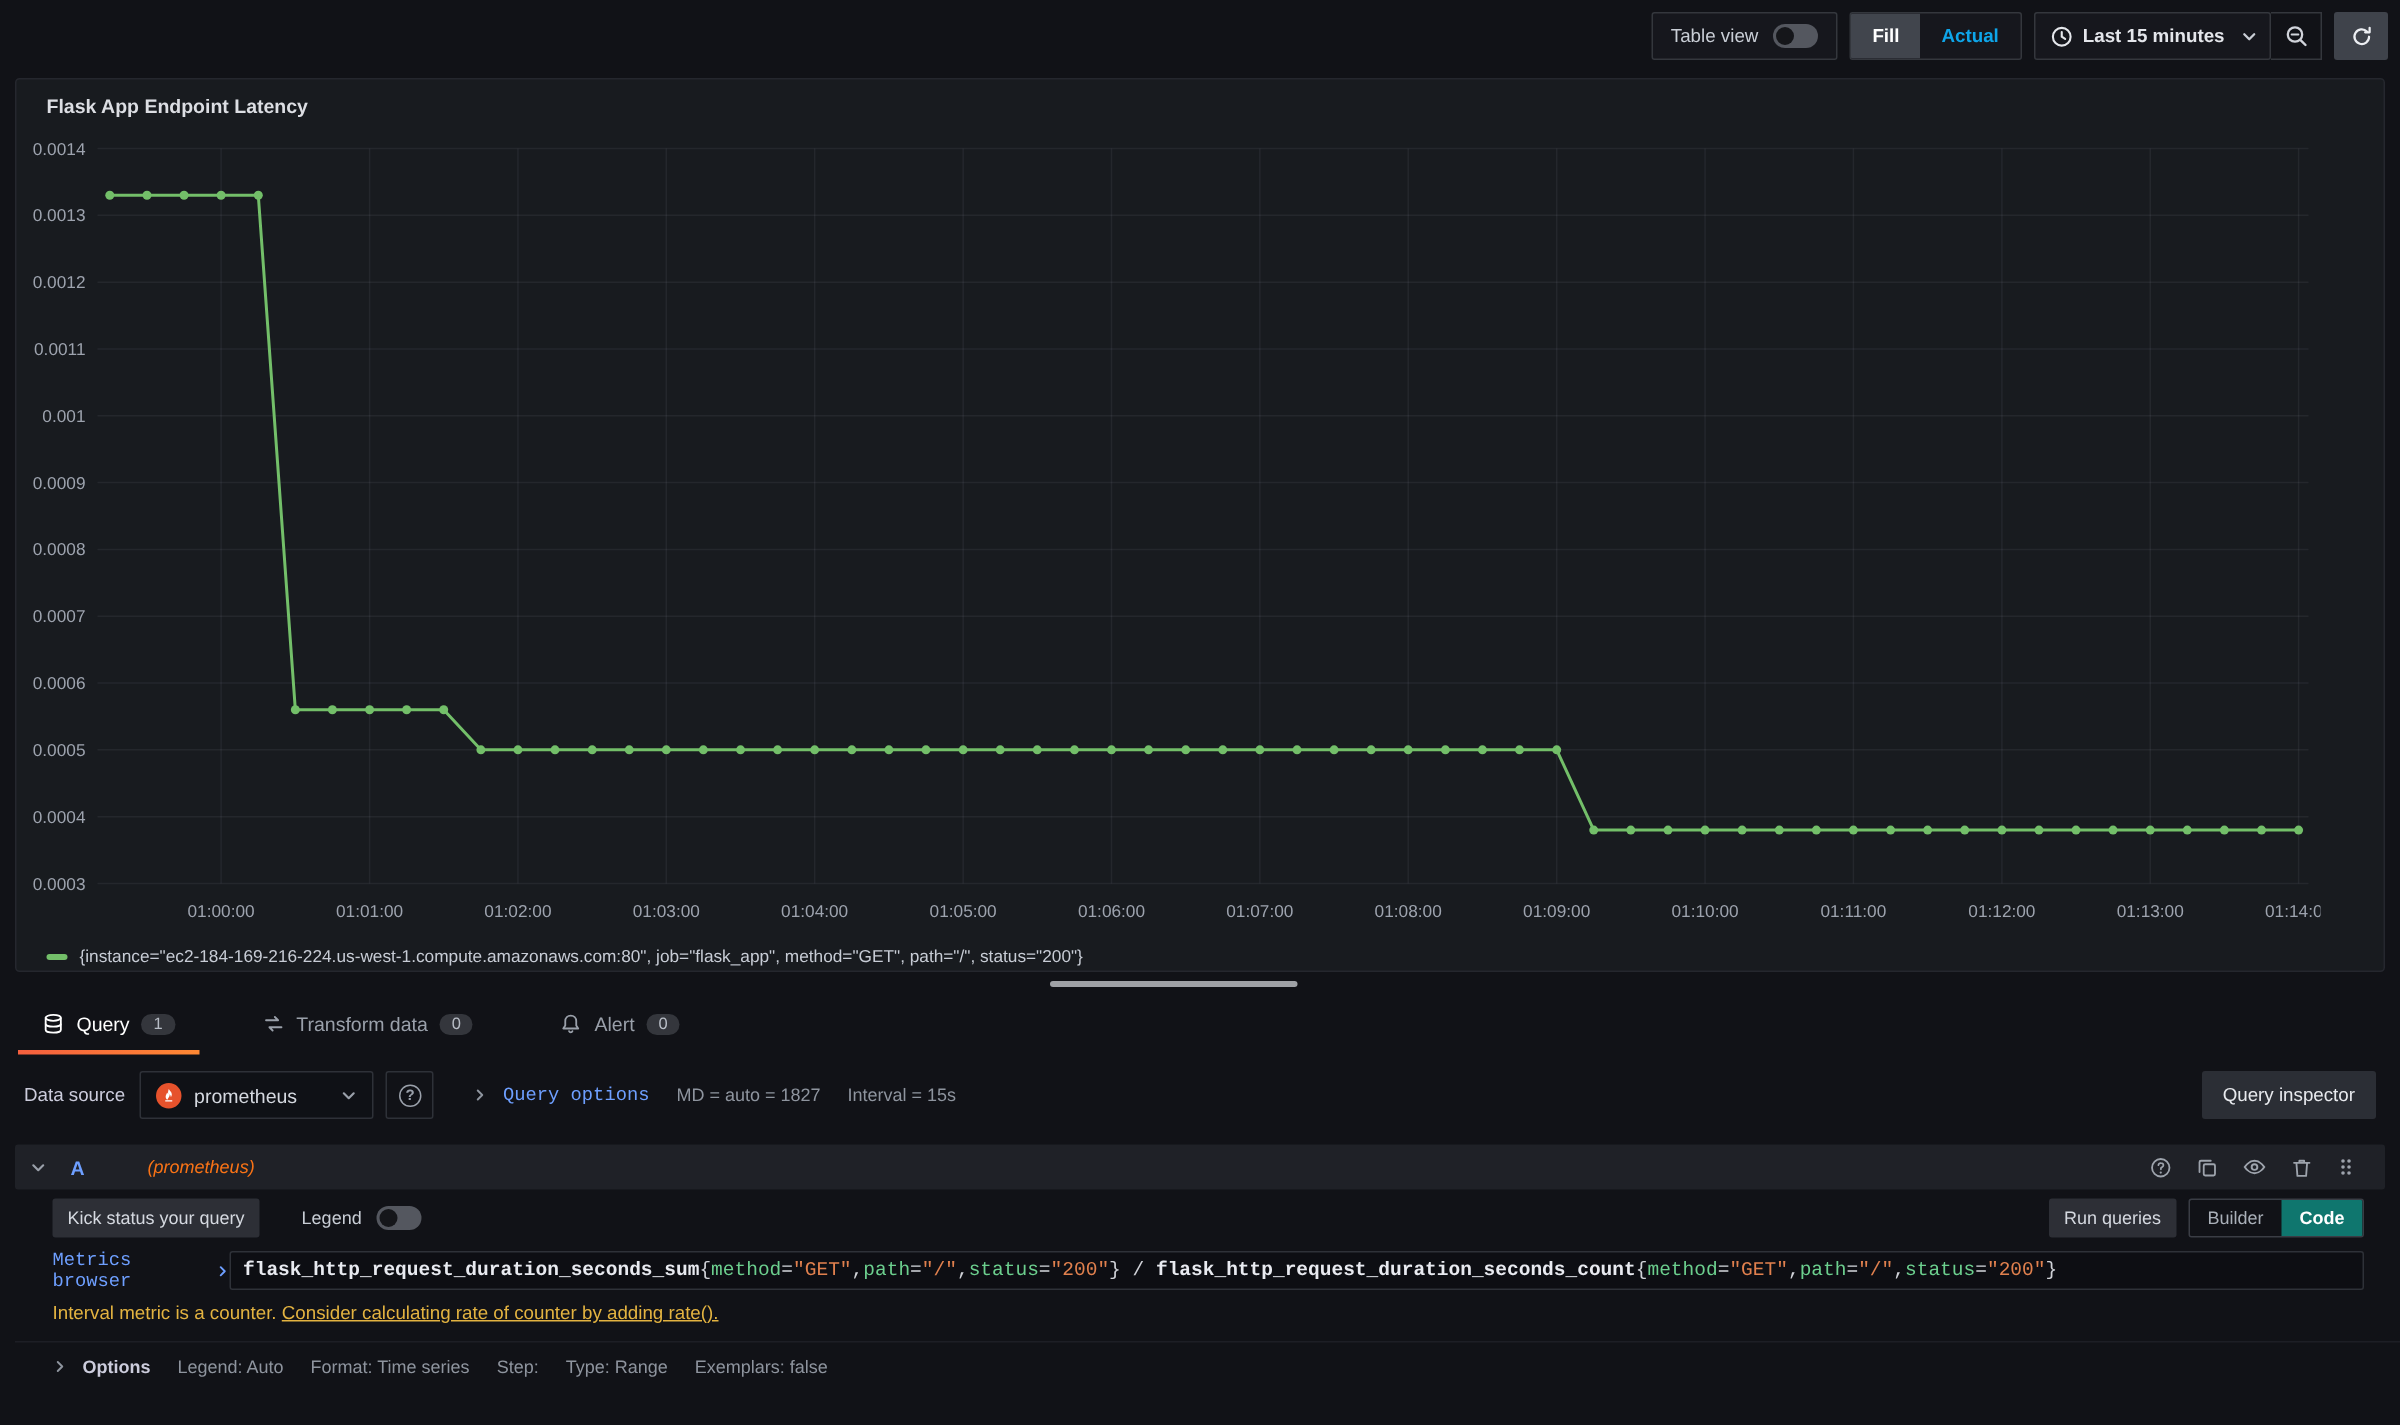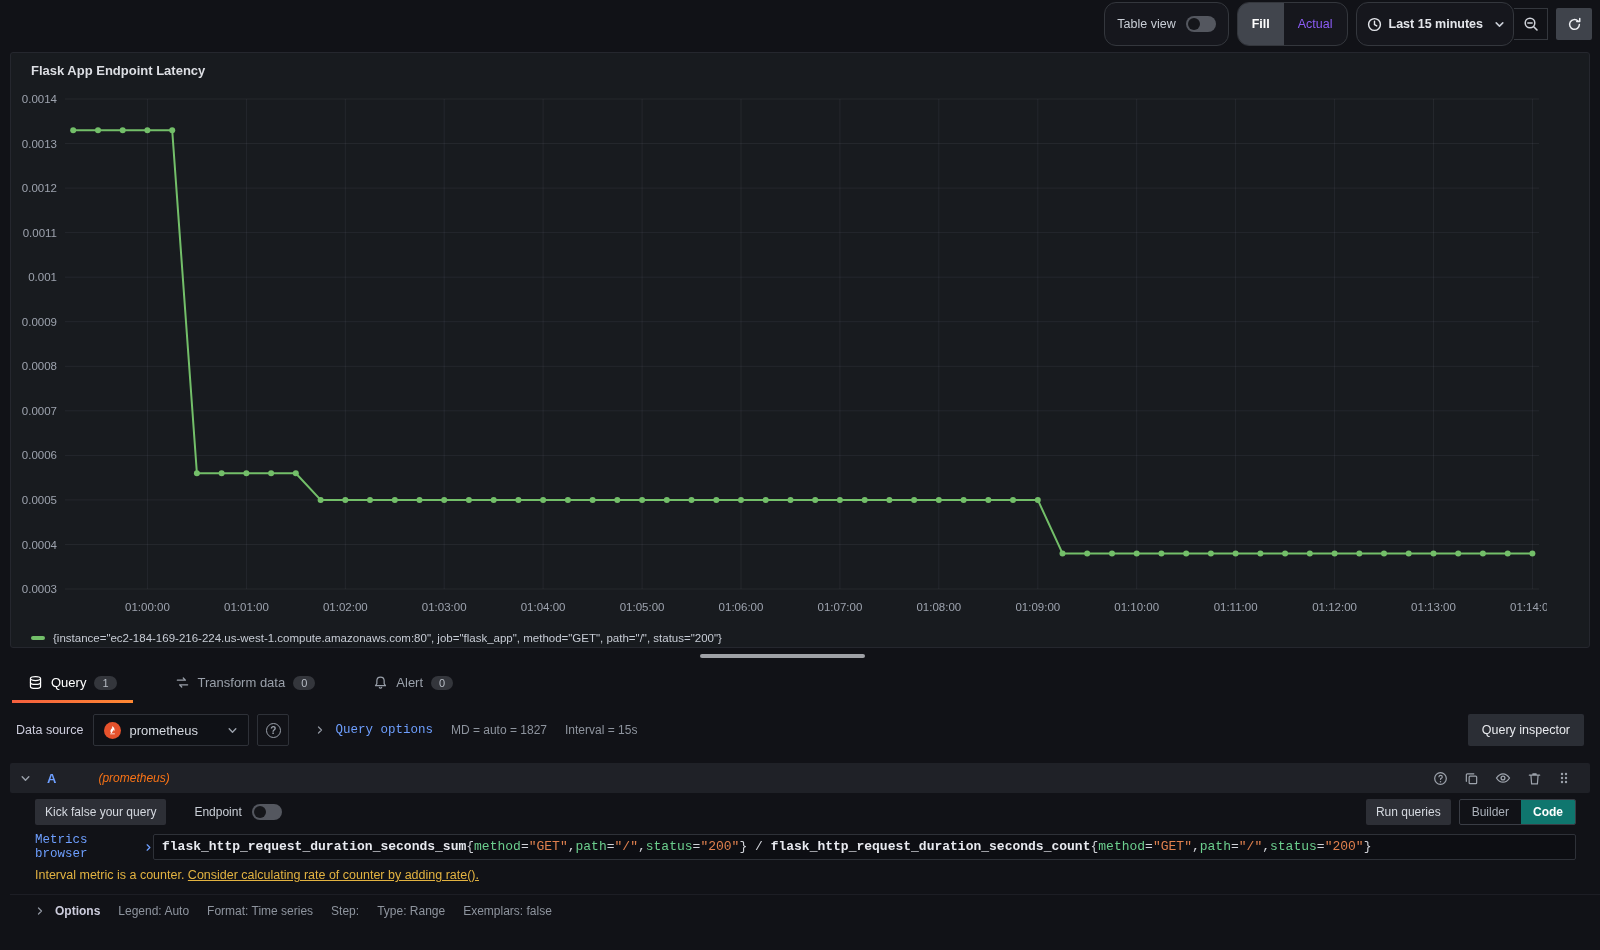--- a/index.html
+++ b/index.html
@@ -8,26 +8,26 @@
     background:#111217;
     font-family:"Liberation Sans", sans-serif;
     color:#ccccdc;
     font-size:13px;
   }
   svg { display:block; }
   .icon { display:inline-flex; align-items:center; justify-content:center; color:inherit; }
 
   
   .topbar { height:48px; display:flex; align-items:center; justify-content:flex-end; gap:8px; padding:0 8px 0 0; }
-  .tb-box { display:flex; align-items:center; height:44px; border:1px solid #34373d; border-radius:12px; background:#16171d; }
+  .tb-box { display:flex; align-items:center; height:32px; border:1px solid #34373d; border-radius:2px; background:#16171d; }
   .tableview { padding:0 12px; gap:10px; font-size:12.5px; color:#c9ced6; }
   .toggle { width:30px; height:16px; background:#54575f; border-radius:9px; position:relative; cursor:pointer; }
   .toggle .knob { position:absolute; top:2px; left:2px; width:12px; height:12px; border-radius:50%; background:#15161a; }
   .seg { overflow:hidden; }
-  .seg-item { padding:0 14px; height:100%; display:flex; align-items:center; font-size:12.5px; color:#8b5cf6; cursor:pointer; }
+  .seg-item { padding:0 14px; height:100%; display:flex; align-items:center; font-size:12.5px; color:#0ea5e9; cursor:pointer;font-weight:bold; }
   .seg-item.active { background:#41454d; color:#fff; font-weight:700; }
   .timepicker { padding:0 4px 0 10px; gap:7px; font-size:12.5px; color:#e4e6eb; font-weight:700; cursor:pointer; }
   .timepicker .caret { margin:0 4px; }
   .tb-iconbtn { width:34px; height:32px; display:flex; align-items:center; justify-content:center; border:1px solid #34373d; border-left:none; cursor:pointer; color:#d0d3da; }
   .tp-group { display:flex; align-items:center; }
   .refresh-btn { width:36px; height:32px; background:#3f434b; border:none; border-radius:2px; display:flex; align-items:center; justify-content:center; color:#eceef2; cursor:pointer; }
 
   
   .panel { margin:4px 10px 0; width:1580px; height:596px; background:#181b1f; border:1px solid #25272e; border-radius:3px; padding:6px 8px 3px; }
   .panel-title { font-size:13px; font-weight:600; color:#dcdee3; padding:4px 0 0 12px; height:28px; }
@@ -379,23 +379,23 @@
             <circle cx="4" cy="11" r="1.2"></circle>
             <circle cx="8" cy="11" r="1.2"></circle>
           </g>
         </svg>
     </span>
   </span>
 </div>
 
 <div class="query-body">
   <div class="kick-row">
-    <button class="btn-small">Kick false your query</button>
+    <button class="btn-small">Kick status your query</button>
     <span class="explain">
-      <span>Endpoint</span>
+      <span>Legend</span>
       <span class="toggle">
           <span class="knob"></span>
         </span>
     </span>
     <span class="spacer"></span>
     <button class="btn-small">Run queries</button>
     <span class="bc-group">
       <span class="bc-item">Builder</span>
       <span class="bc-item active">Code</span>
     </span>

